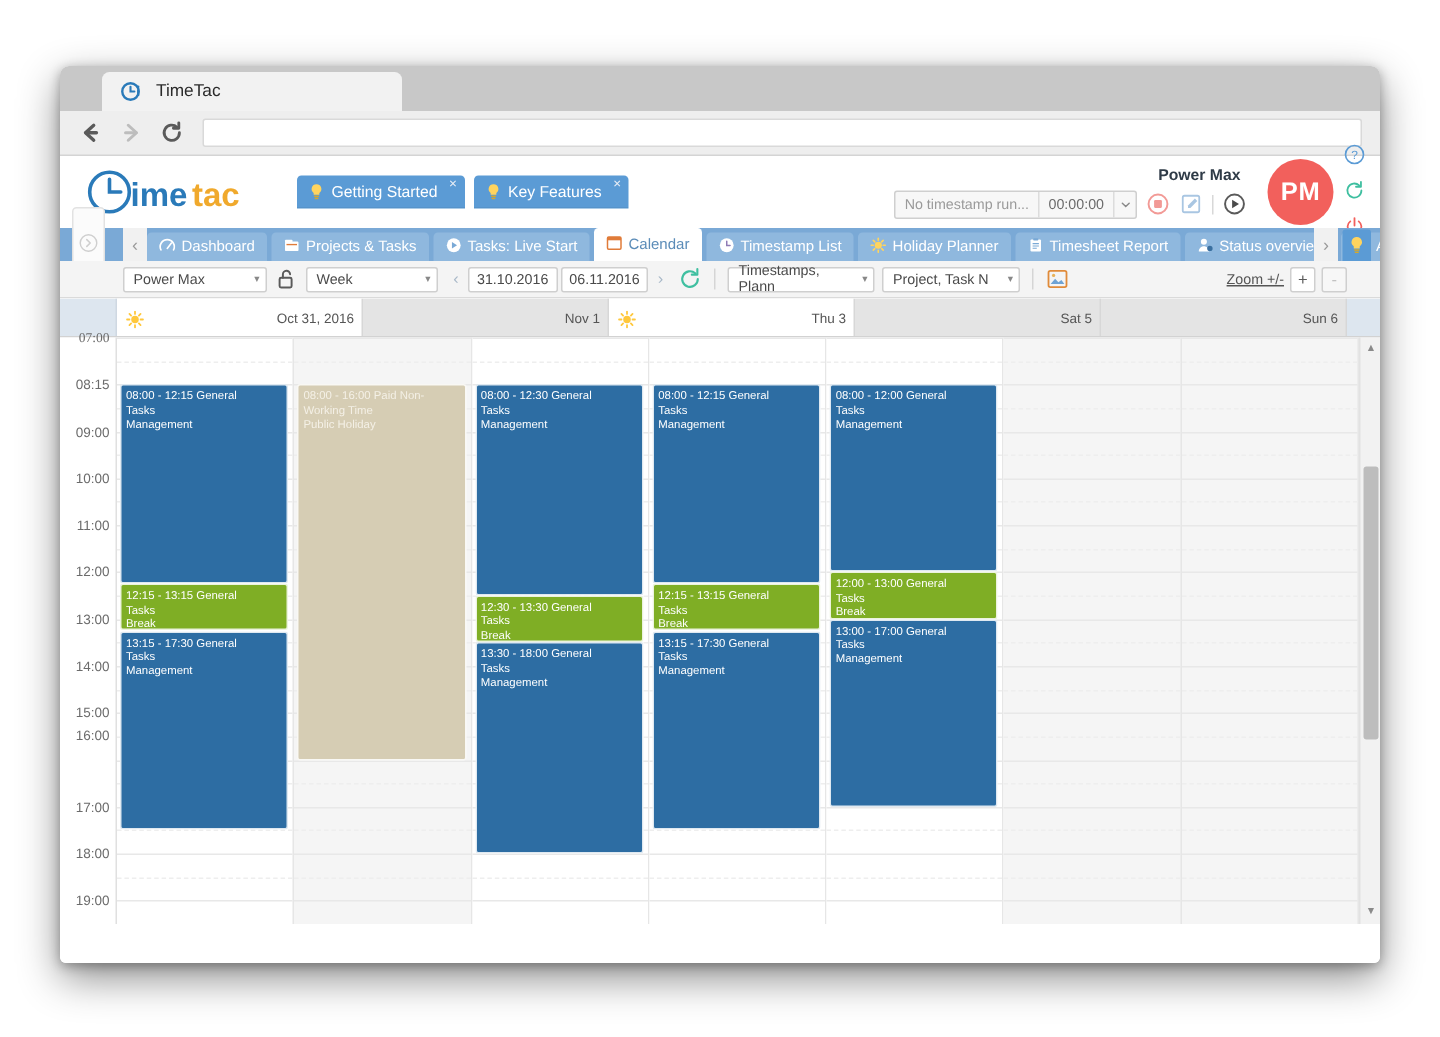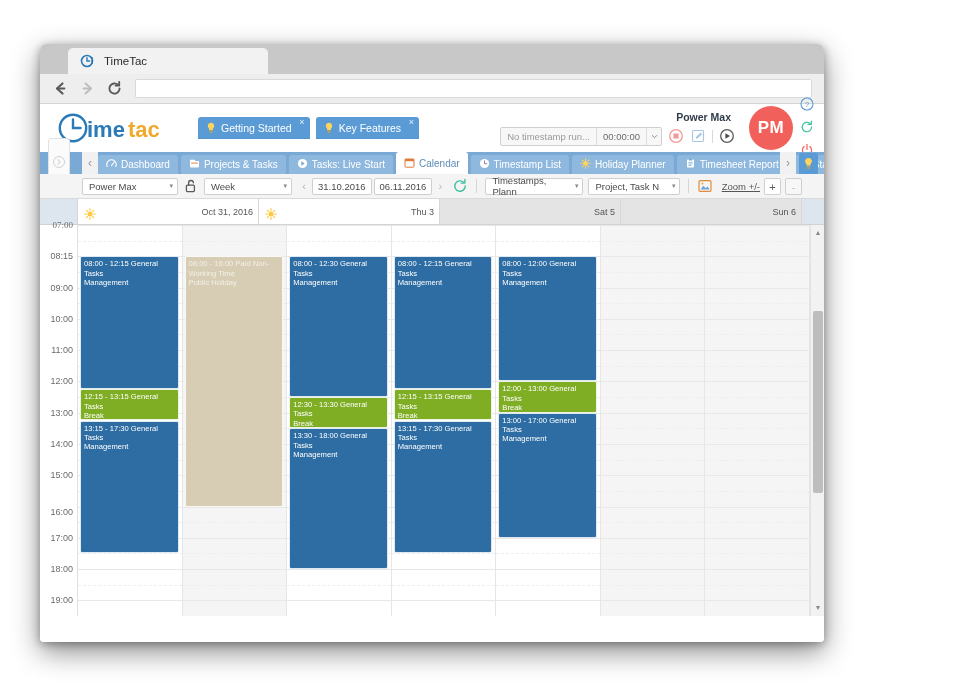--- a/index.html
+++ b/index.html
@@ -7,21 +7,21 @@
     width: 960px; height: 691px;
     background: #ffffff;
     font-family: "Liberation Sans", sans-serif;
     overflow: hidden;
   }
   #root { position: relative; width: 960px; height: 691px; }
 
   
   .browser {
     position: absolute; left: 40px; top: 44px;
-    width: 784px; height: 598px;
+    width: 880px; height: 598px;
     background: #ffffff;
     border-radius: 6px 6px 4px 4px;
     box-shadow: 0 10px 28px rgba(0,0,0,0.45), 0 2px 8px rgba(0,0,0,0.3);
     overflow: hidden;
   }
   .chrome-tabstrip {
     height: 30px; background: #c8c8c8;
     position: relative;
   }
   .chrome-tab {
@@ -555,20 +555,23 @@
           <div class="gutter"></div>
           <div class="dayhead">
               <span class="sun"><svg viewBox="0 0 12 12">
                   <circle cx="6" cy="6" r="2.5" fill="#ffc83d"></circle>
                   <g stroke="#ffc83d" stroke-width="1.2" stroke-linecap="round">
                     <path d="M6 .7v1.6M6 9.7v1.6M.7 6h1.6M9.7 6h1.6M2.3 2.3l1.1 1.1M8.6 8.6l1.1 1.1M9.7 2.3l-1.1 1.1M2.3 9.7l1.1-1.1"></path>
                   </g>
                 </svg></span>
               <span class="dlabel">Oct 31, 2016</span>
             </div>
+            <div class="dayhead weekend">
+              <span class="dlabel">Nov 1</span>
+            </div>
             <div class="dayhead">
               <span class="sun"><svg viewBox="0 0 12 12">
                   <circle cx="6" cy="6" r="2.5" fill="#ffc83d"></circle>
                   <g stroke="#ffc83d" stroke-width="1.2" stroke-linecap="round">
                     <path d="M6 .7v1.6M6 9.7v1.6M.7 6h1.6M9.7 6h1.6M2.3 2.3l1.1 1.1M8.6 8.6l1.1 1.1M9.7 2.3l-1.1 1.1M2.3 9.7l1.1-1.1"></path>
                   </g>
                 </svg></span>
               <span class="dlabel">Thu 3</span>
             </div>
             <div class="dayhead weekend">
@@ -583,21 +586,21 @@
           <div class="timecol" id="timecol">
               <div class="tlabel" style="top: 0px; font-family: Liberation Serif, serif;">07:00</div>
               <div class="tlabel" style="top: 31.28px;">08:15</div>
               <div class="tlabel" style="top: 62.56px;">09:00</div>
               <div class="tlabel" style="top: 93.84px;">10:00</div>
               <div class="tlabel" style="top: 125.12px;">11:00</div>
               <div class="tlabel" style="top: 156.4px;">12:00</div>
               <div class="tlabel" style="top: 187.68px;">13:00</div>
               <div class="tlabel" style="top: 218.96px;">14:00</div>
               <div class="tlabel" style="top: 250.24px;">15:00</div>
-              <div class="tlabel" style="top: 287px;">16:00</div>
+              <div class="tlabel" style="top: 265px;">16:00</div>
               <div class="tlabel" style="top: 312.8px;">17:00</div>
               <div class="tlabel" style="top: 344.08px;">18:00</div>
               <div class="tlabel" style="top: 375.36px;">19:00</div>
             </div>
           <div class="grid" id="grid">
               <div class="daycol">
                 <div class="hline" style="top: 0px;"></div>
                 <div class="hline half" style="top: 15.64px;"></div>
                 <div class="hline" style="top: 31.28px;"></div>
                 <div class="hline half" style="top: 46.92px;"></div>

